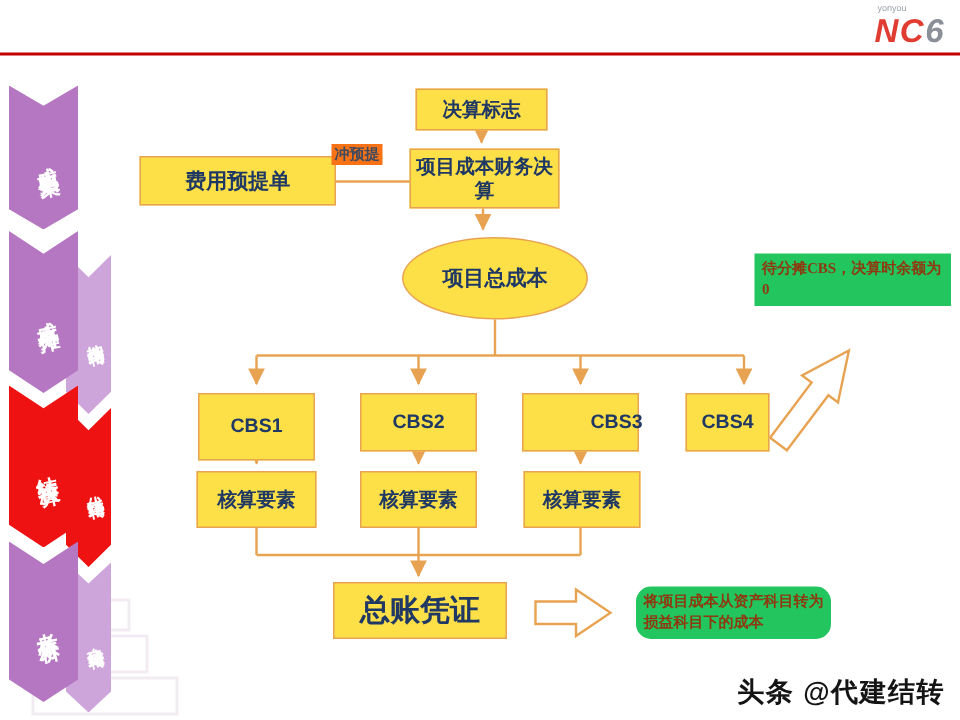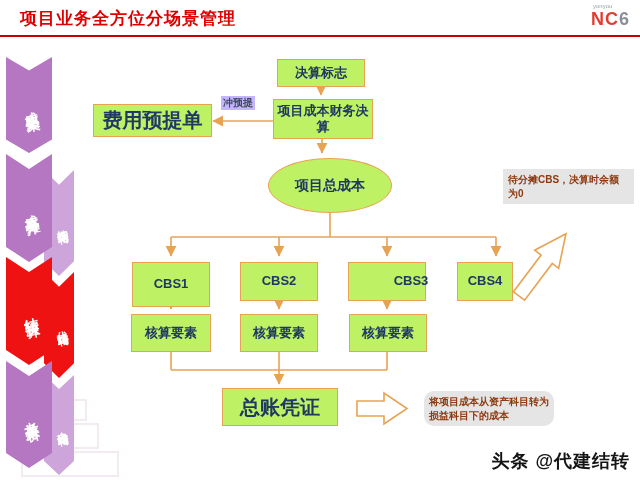--- a/index.html
+++ b/index.html
@@ -8,21 +8,21 @@
     font-family:"Liberation Sans","DejaVu Sans",sans-serif;
   }
   
   #page-title{
     position:absolute;left:20px;top:7px;font-size:17px;font-weight:bold;
     color:#dd0000;letter-spacing:1px;z-index:3;
   }
   #header-rule{position:absolute;left:0;top:35px;width:640px;height:2px;background:#c40000;z-index:3;}
   #logo{position:absolute;right:10px;top:3px;z-index:3;text-align:left;line-height:1;}
   #logo .small{display:block;font-size:6px;color:#9aa0a8;margin-left:2px;margin-bottom:1px;}
-  #logo .big{font-size:18px;font-weight:bold;letter-spacing:1px;}
+  #logo .big{font-size:22px;font-weight:bold;letter-spacing:1px;font-style:italic;}
   #logo .nc{color:#e03c31;}
   #logo .six{color:#8a8f98;}
   
   #corner-art{position:absolute;left:10px;top:390px;opacity:0.22;z-index:0;}
   
   .chev{
     position:absolute;z-index:2;
     clip-path:polygon(0 0,50% 14%,100% 0,100% 86%,50% 100%,0 86%);
     display:flex;align-items:center;justify-content:center;
   }
@@ -34,50 +34,49 @@
     transform:rotate(-12deg);
   }
   .chev.main .vtext{font-size:14px;}
   .chev.sub .vtext{font-size:11px;letter-spacing:1px;}
   .purple{background:#b577c1;}
   .lpurple{background:#cda5da;}
   .red{background:#ee1212;}
   
   #connectors{position:absolute;left:0;top:0;z-index:1;}
   .node{
-    position:absolute;z-index:2;background:#bef264;border:1.6px solid #e8a352;
+    position:absolute;z-index:2;background:#fde047;border:1.6px solid #e8a352;
     color:#1f3864;font-weight:600;font-size:13px;
     display:flex;align-items:center;justify-content:center;text-align:center;
     box-sizing:border-box;line-height:1.25;
   }
   .ellipse{border-radius:50%;}
   #accrual-label{
     position:absolute;left:221px;top:96px;z-index:2;font-size:10px;
-    color:#3f4a5e;font-weight:600;background:#c4b5fd;padding:0 2px;
+    color:#3f4a5e;font-weight:600;background:#f97316;padding:0 2px;
   }
   .note{
-    position:absolute;z-index:2;background:#e5e5e5;color:#8d3a10;
+    position:absolute;z-index:2;background:#22c55e;color:#8d3a10;
     font-weight:bold;font-size:10px;line-height:1.35;padding:4px 5px;
-    box-sizing:border-box;font-family:Liberation Sans, sans-serif;
+    box-sizing:border-box;font-family:Liberation Serif, serif;
   }
   #note-pending{left:503px;top:169px;width:131px;}
   #note-transfer{left:424px;top:391px;width:130px;border-radius:10px;}
   
   #byline{
     position:absolute;right:10px;bottom:7px;z-index:3;
     font-size:18px;font-weight:bold;color:#141414;letter-spacing:1px;
     text-shadow:-1px -1px 0 #fff,1px -1px 0 #fff,-1px 1px 0 #fff,1px 1px 0 #fff,2px 2px 2px rgba(255,255,255,.9);
   }
 </style>
 </head>
 <body>
 
 <div id="slide">
 
-  <div id="page-title">项目业务全方位分场景管理</div>
   <div id="header-rule"></div>
   <div id="logo">
     <span class="small">yonyou</span><span class="big"><span class="nc">NC</span><span class="six">6</span></span>
   </div>
 
   <svg id="corner-art" width="120" height="90" viewBox="0 0 120 90">
     <g fill="none" stroke="#c9a8c9" stroke-width="2">
       <rect x="40" y="10" width="36" height="20"></rect>
       <rect x="28" y="34" width="60" height="24"></rect>
       <rect x="12" y="62" width="96" height="24"></rect>
@@ -136,21 +135,21 @@
 
     <g transform="translate(519,296) rotate(-53)">
       <path d="M0,-7 L46,-7 L46,-15 L78,0 L46,15 L46,7 L0,7 Z" fill="#ffffff" stroke="#e8a352" stroke-width="1.6"></path>
     </g>
   </svg>
 
   <div class="node" style="left:277px;top:59px;width:88px;height:28px;">决算标志</div>
 
   <div class="node" style="left:273px;top:99px;width:100px;height:40px;">项目成本财务决算</div>
 
-  <div class="node" style="left:93px;top:104px;width:119px;height:33px;font-size:20px;">费用预提单</div>
+  <div class="node" style="left:93px;top:104px;width:131px;height:33px;font-size:14px;">费用预提单</div>
 
   <div id="accrual-label">冲预提</div>
 
   <div class="node ellipse" style="left:268px;top:158px;width:124px;height:55px;font-size:14px;">项目总成本</div>
 
   <div class="node" style="left:132px;top:262px;width:78px;height:45px;">CBS1</div>
   <div class="node" style="left:240px;top:262px;width:78px;height:39px;">CBS2</div>
   <div class="node" style="left:348px;top:262px;width:78px;height:39px;padding-left:48px;">CBS3</div>
   <div class="node" style="left:457px;top:262px;width:56px;height:39px;">CBS4</div>
 

